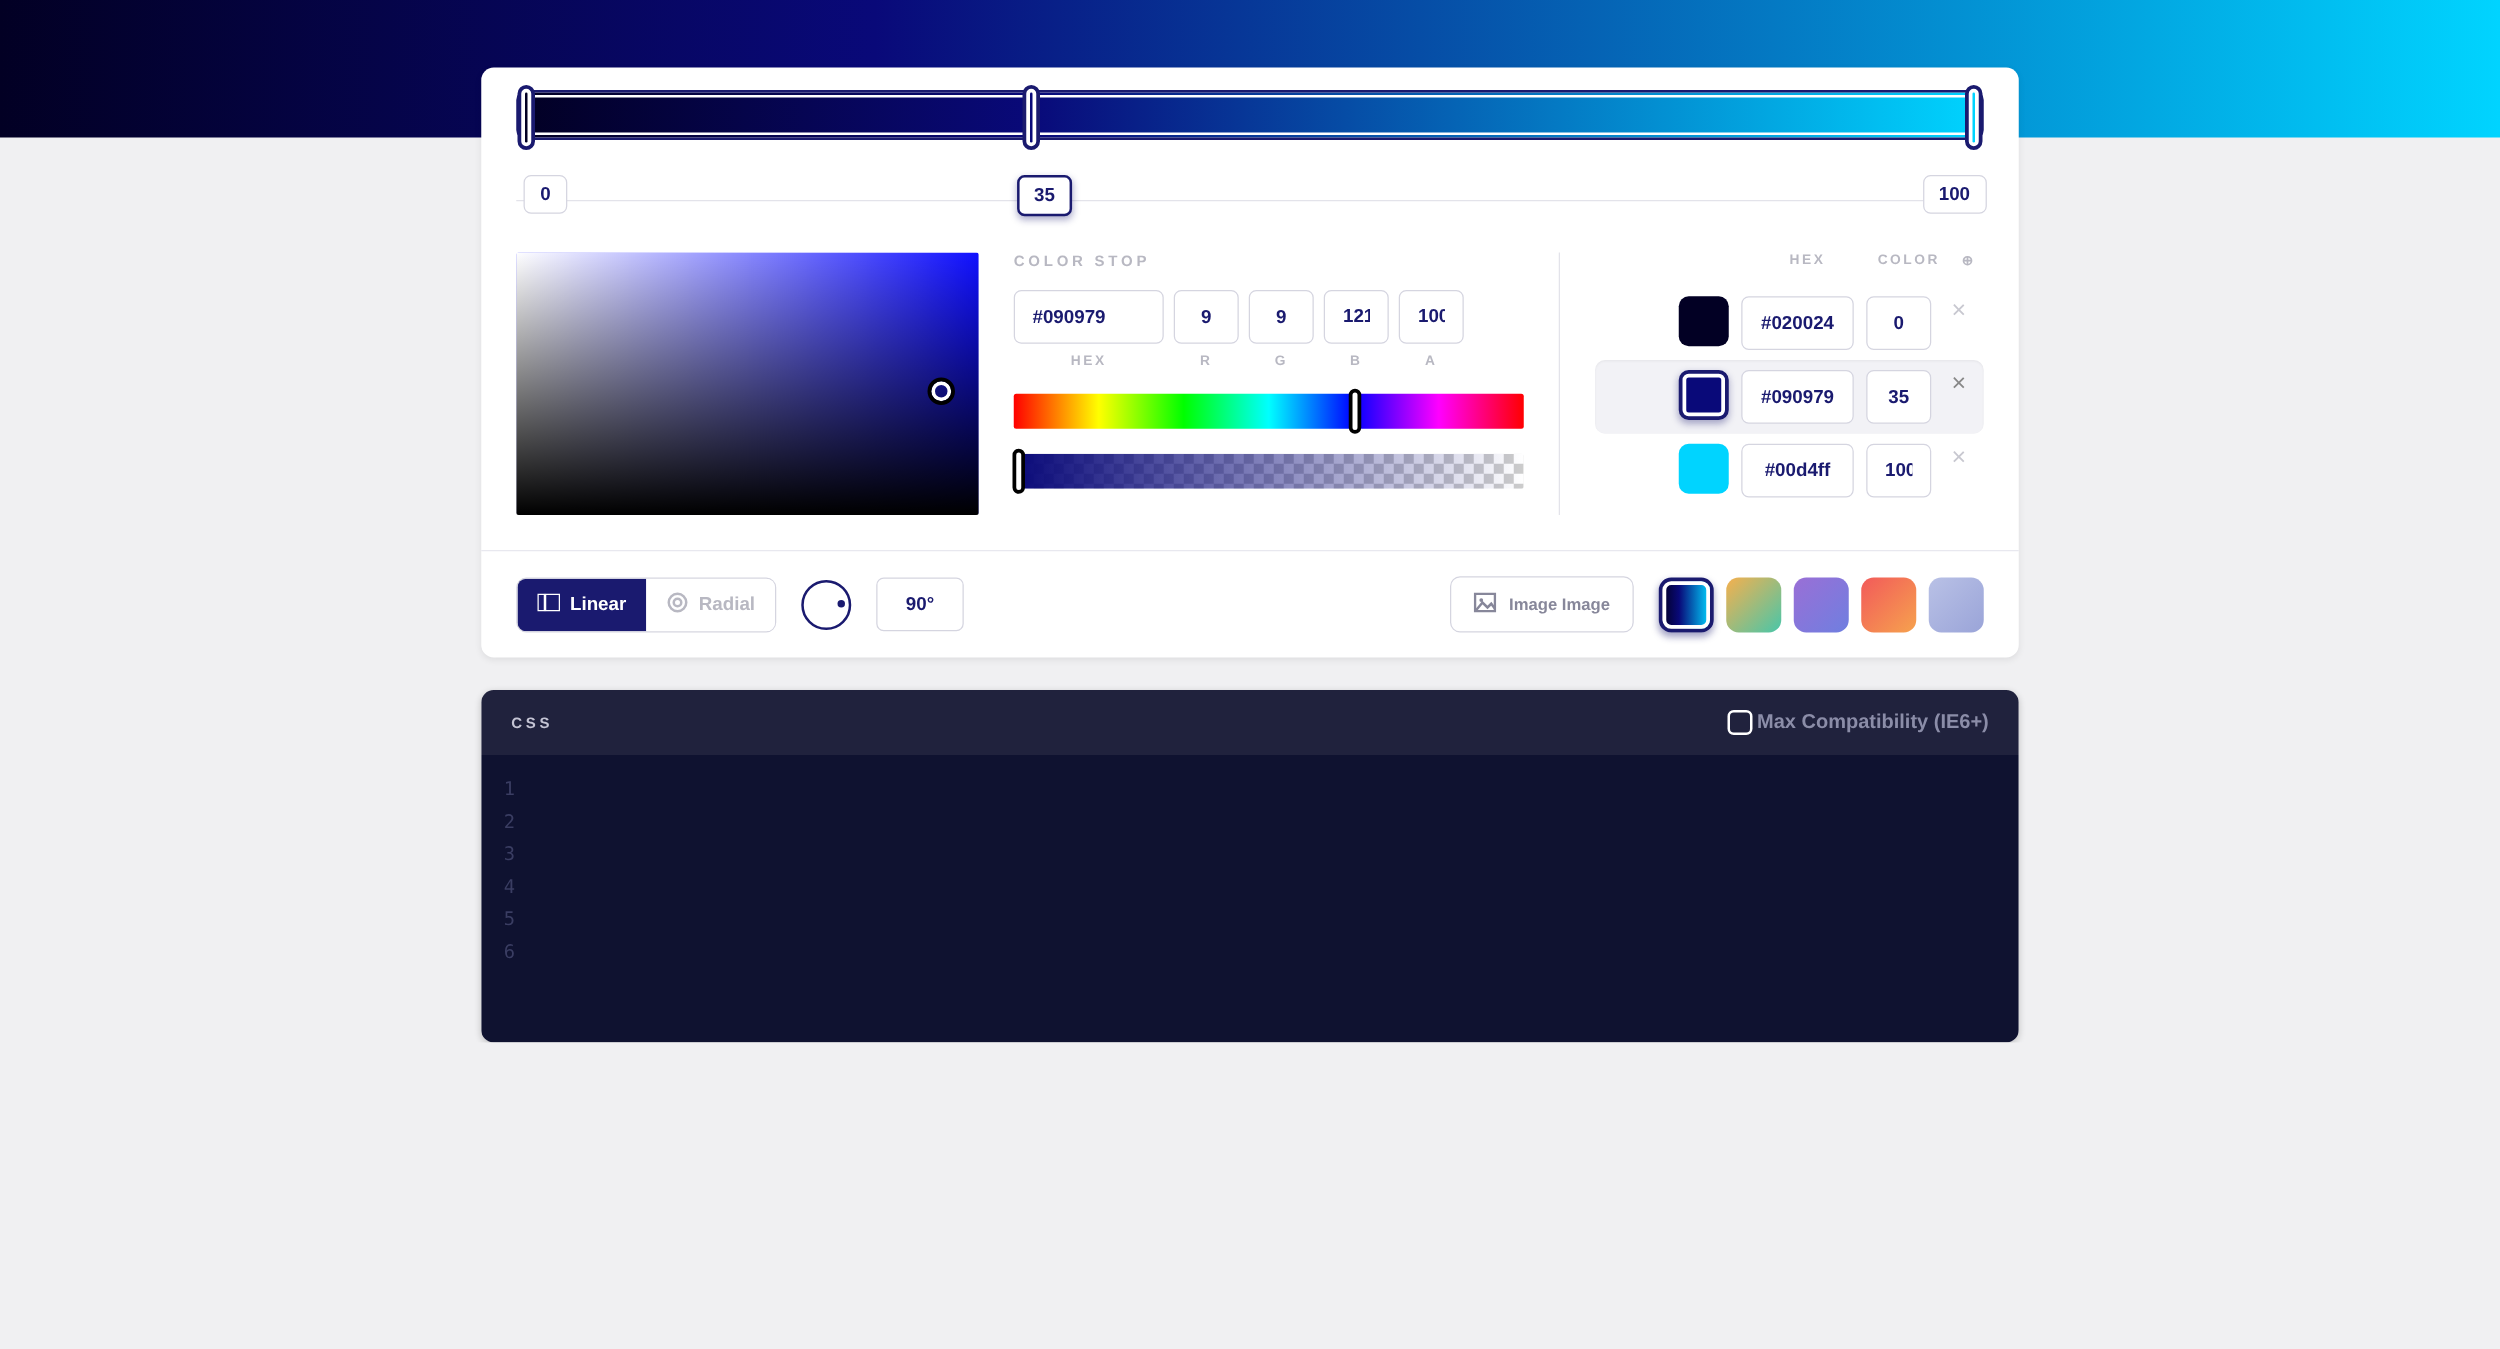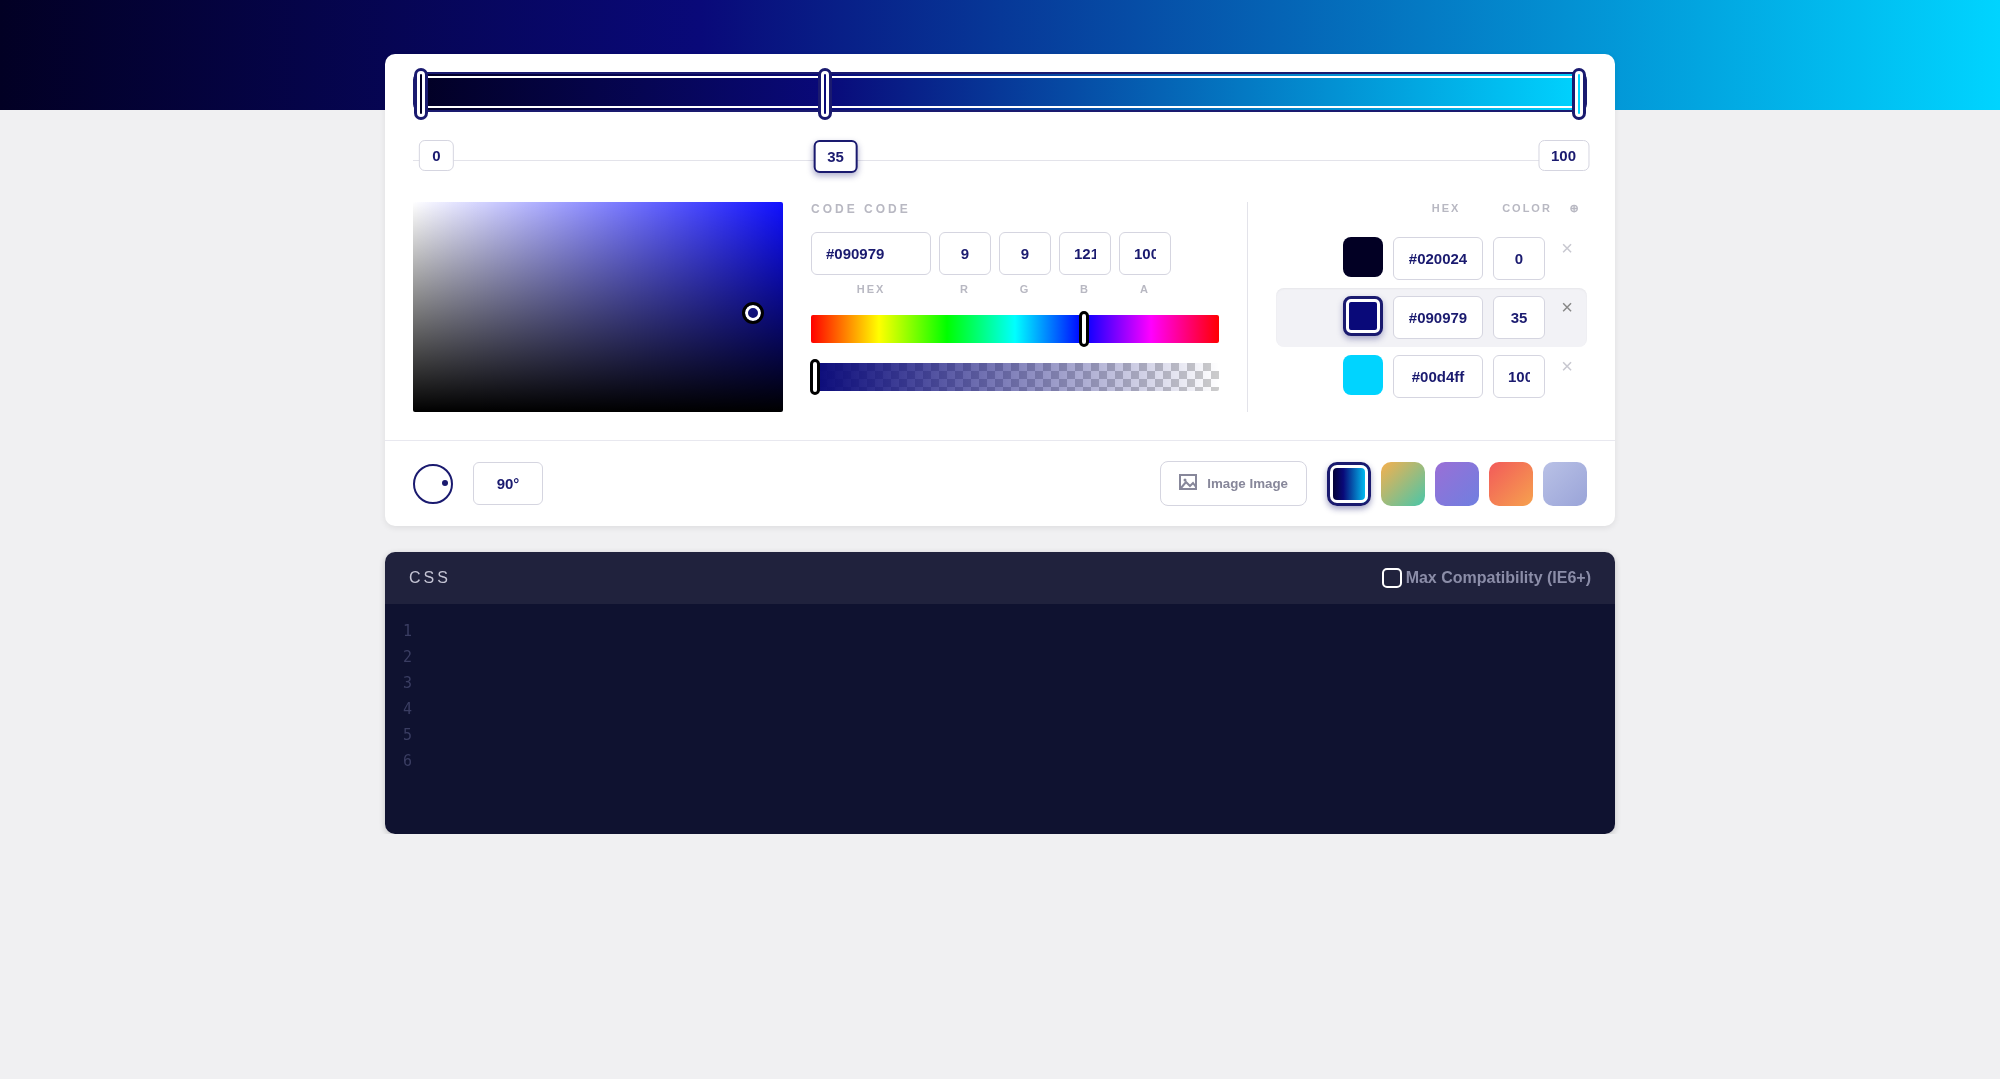--- a/index.html
+++ b/index.html
@@ -152,21 +152,21 @@
 .presets{ display:flex; gap:10px; }
 .preset{ width:44px; height:44px; border-radius:10px; }
 .preset.sel{ border:3px solid #1a1a6f; outline:3px solid #fff; outline-offset:-6px; box-shadow:0 3px 6px rgba(26,26,111,0.4);}
 
 
 .code{
   width:1230px; margin: -30px auto 0 auto; border-radius:10px; overflow:hidden;
   box-shadow:0 2px 6px rgba(0,0,0,0.2);
 }
 .code-head{ background:#20223d; display:flex; align-items:center; padding:16px 24px;}
-.css-tab{ color:#c4c4d4; font-weight:400; letter-spacing:3px; font-size:16px;}
+.css-tab{ color:#c4c4d4; font-weight:700; letter-spacing:3px; font-size:12px;}
 .maxcompat{ margin-left:auto; display:flex; align-items:center; gap:4px; color:#8b8da8; font-weight:700;}
 .chk{ width:20px; height:20px; border:2px solid #fff; border-radius:5px;}
 .code-body{ background:#0f1230; display:flex; font-family:ui-monospace,Menlo,Consolas,monospace; font-size:15px; padding:14px 0 60px 0;}
 .lineno{ color:#3a3d62; padding:0 18px; text-align:right; user-select:none;}
 .lineno div{ line-height:26px;}
 .codelines{ color:#d8d8e5; }
 .codelines div{ line-height:26px; white-space:pre;}
 .kw{ color:#7ed6d6; }
 </style>
 </head>
@@ -189,21 +189,21 @@
     <div class="tick active" style="left:36%">35</div>
     <div class="tick" style="left:98%">100</div>
   </div>
 
   <div class="panel">
     <div class="sv-picker">
       <div class="sv-cursor" style="left:92%;top:53%"></div>
     </div>
 
     <div class="codecol">
-      <div class="lbl">CODE CODE</div>
+      <div class="lbl">COLOR STOP</div>
       <div class="inputs-row">
         <input class="tb" value="#090979" style="">
         <input class="minibox" value="9" style="">
         <input class="minibox" value="9" style="">
         <input class="minibox" value="121" style="">
         <input class="minibox" value="100" style="">
       </div>
       <div class="sublbls">
         <span>HEX</span>
         <span>R</span>
@@ -243,20 +243,40 @@
       <div class="stop-row">
         <div class="swatch" style="background:#00d4ff"></div>
         <input class="tb stop-hex" value="#00d4ff" style="">
         <input class="minibox stop-pos" value="100" style="">
         <div class="del">×</div>
       </div>
     </div>
   </div>
 
   <div class="frow">
+    <div class="toggle">
+      <button class="on">
+        <span class="tog-ic">
+          <svg width="18" height="14" viewBox="0 0 18 14">
+              <rect x="0" y="0" width="18" height="14" fill="none" stroke="#fff" stroke-width="2"></rect>
+              <line x1="6" y1="0" x2="6" y2="14" stroke="#fff" stroke-width="2"></line>
+            </svg>
+        </span>
+        <span>Linear</span>
+      </button>
+      <button>
+        <span class="tog-ic">
+          <svg width="18" height="18" viewBox="0 0 18 18">
+              <circle cx="9" cy="9" r="7" fill="none" stroke="#b8b8c2" stroke-width="2"></circle>
+              <circle cx="9" cy="9" r="3" fill="none" stroke="#b8b8c2" stroke-width="2"></circle>
+            </svg>
+        </span>
+        <span>Radial</span>
+      </button>
+    </div>
 
     <div class="angle-dial"></div>
     <input class="tb angle-box" style="width: 70px; text-align: center;" value="90°">
 
     <button class="upload-btn">
       <span>
         <svg width="18" height="16" viewBox="0 0 18 16">
             <rect x="1" y="1" width="16" height="14" fill="none" stroke="#87879a" stroke-width="2"></rect>
             <circle cx="6" cy="6" r="1.5" fill="#87879a"></circle>
             <path d="M2 14 L7 8 L11 12 L14 9 L17 13" fill="none" stroke="#87879a" stroke-width="2"></path>

